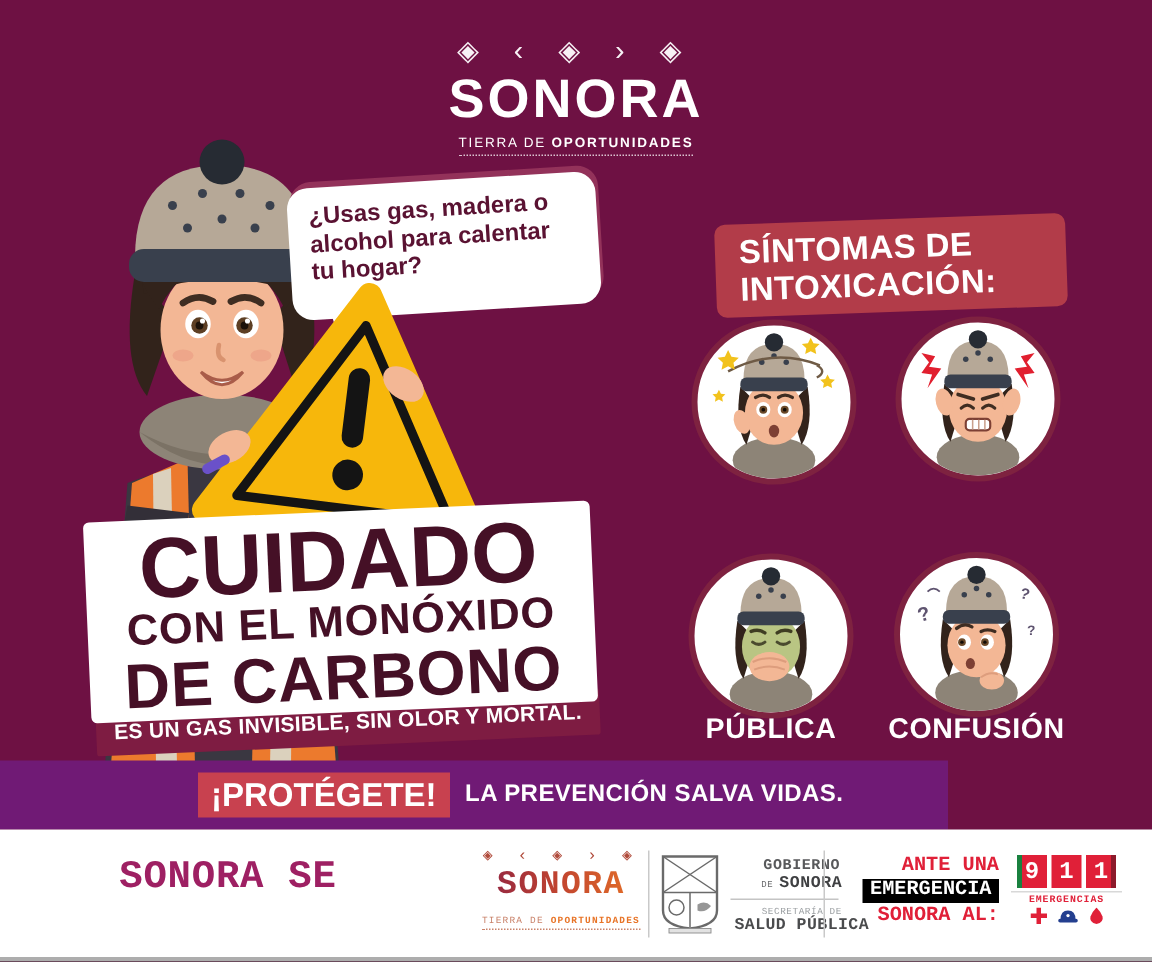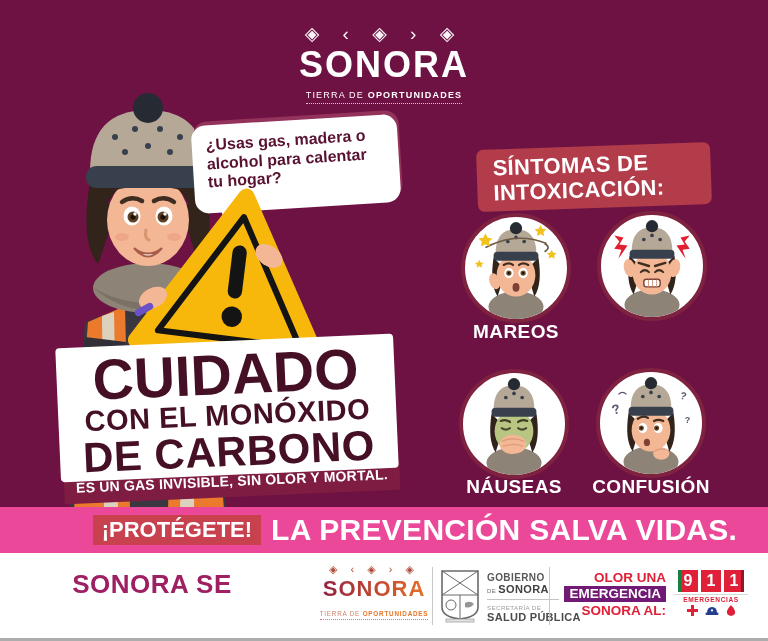--- a/index.html
+++ b/index.html
@@ -44,51 +44,51 @@
   .symptoms-hd{left:477px;top:146px;width:234px;height:62px;background:#B23C49;border-radius:7px;
     transform:rotate(-2deg);z-index:3;color:#fff;font-weight:900;font-size:22px;line-height:1.12;
     padding:7px 0 0 16px;box-sizing:border-box;letter-spacing:.3px;}
   .sym-circle{width:110px;height:110px;border-radius:50%;background:#fff;border:4px solid #7E2240;
     box-sizing:border-box;overflow:hidden;z-index:3;}
   .sym-circle svg{width:100%;height:100%;display:block;}
   .sym-label{width:150px;text-align:center;color:#fff;font-weight:900;font-size:19px;
     line-height:1.05;letter-spacing:.4px;z-index:3;}
 
   
-  .banner{left:0;top:507px;width:768px;height:46px;background:#ec4899;z-index:10;
+  .banner{left:0;top:507px;width:632px;height:46px;background:#701a75;z-index:10;
     display:flex;align-items:center;justify-content:center;}
   .banner-inner{display:flex;align-items:center;gap:10px;margin-left:62px;}
   .banner-hl{background:#C8414F;color:#fff;font-weight:900;font-size:22px;padding:2px 9px;}
-  .banner-msg{color:#fff;font-weight:900;font-size:30px;letter-spacing:.3px;}
-
-  
-  .footer{left:0;top:553px;width:768px;height:88px;background:#fff;z-index:11;}
+  .banner-msg{color:#fff;font-weight:900;font-size:16px;letter-spacing:.3px;}
+
+  
+  .footer{left:0;top:553px;width:768px;height:88px;background:#fff;z-index:11;font-family:Liberation Mono, monospace;}
   .footer-line{position:absolute;left:0;bottom:0;width:100%;height:3px;background:#ADADAD;}
   .slogan{position:absolute;left:28px;top:17px;width:248px;text-align:center;color:#9E2063;
     font-weight:900;font-size:26px;line-height:1.08;letter-spacing:.5px;}
   .f-logo{position:absolute;left:318px;top:10px;width:112px;text-align:center;}
   .f-logo-pattern{font-size:11px;letter-spacing:5px;color:#B04A3A;}
   .f-logo-brand{font-size:22px;font-weight:900;letter-spacing:1px;color:#BF4A30;
     background:linear-gradient(90deg,#8C2144,#C2452F,#E87427);
     -webkit-background-clip:text;background-clip:text;-webkit-text-fill-color:transparent;}
   .f-logo-tagline{display:inline-block;font-size:6.3px;letter-spacing:.8px;color:#C9826A;
     border-bottom:1px dotted #C9826A;padding-bottom:2px;}
   .f-logo-tagline b{color:#E87427;font-weight:800;}
   .f-div{position:absolute;top:14px;width:1px;height:58px;background:#C9C9C9;}
-  .gov{position:absolute;left:487px;top:19px;width:95px;}
+  .gov{position:absolute;left:487px;top:19px;width:95px;text-align:center;}
   .gov .g1{font-size:10px;font-weight:700;color:#58595B;letter-spacing:.4px;}
   .gov .g2{font-size:11px;font-weight:800;color:#3F4042;letter-spacing:.4px;}
   .gov .g2 .sm{font-size:6px;font-weight:400;color:#6a6b6d;}
   .gov .ghr{width:72px;height:1px;background:#C4C4C4;margin:4px 0;}
   .gov .g3{font-size:6.2px;color:#9CA0A3;letter-spacing:.4px;}
   .gov .g4{font-size:11px;font-weight:800;color:#4A4B4D;letter-spacing:.3px;}
   .emg{position:absolute;left:560px;top:17px;width:106px;display:flex;flex-direction:column;
     align-items:flex-end;gap:1px;}
   .emg .e1{font-size:13.5px;font-weight:900;color:#E02038;}
-  .emg .e2{font-size:13.5px;font-weight:900;color:#fff;background:#701a75;padding:0 5px 1px 5px;}
+  .emg .e2{font-size:13.5px;font-weight:900;color:#fff;background:#000000;padding:0 5px 1px 5px;}
   .emg .e3{font-size:13.5px;font-weight:900;color:#E02038;}
   .n911{position:absolute;left:674px;top:17px;width:74px;text-align:center;}
   .n911-row{display:flex;gap:3px;justify-content:center;}
   .n911-box{width:20px;height:22px;background:#E02038;color:#fff;font-weight:900;font-size:16px;
     line-height:22px;text-align:center;}
   .n911-box.first{background:linear-gradient(to right,#19813F 0 3.5px,#E02038 3.5px);}
   .n911-box.last{background:linear-gradient(to left,#8C1A2B 0 3.5px,#E02038 3.5px);}
   .n911-label{font-size:6.6px;font-weight:800;color:#E02038;letter-spacing:.6px;margin-top:2px;
     border-top:1px solid #d8d8d8;padding-top:1px;}
   .n911-icons{display:flex;gap:7px;justify-content:center;margin-top:2px;align-items:center;}
@@ -201,21 +201,20 @@
       <ellipse cx="43" cy="55" rx="4.6" ry="5" fill="#fff"></ellipse>
         <ellipse cx="57" cy="55" rx="4.6" ry="5" fill="#fff"></ellipse>
       <circle cx="43" cy="55" r="2.6" fill="#6b4a2a"></circle>
         <circle cx="57" cy="55" r="2.6" fill="#6b4a2a"></circle>
       <circle cx="43" cy="55" r="1.2" fill="#120c07"></circle>
         <circle cx="57" cy="55" r="1.2" fill="#120c07"></circle>
       <ellipse cx="50" cy="69" rx="3.4" ry="4.2" fill="#7d4034"></ellipse>
       <ellipse cx="29" cy="63" rx="5" ry="8" fill="#f3b795" transform="rotate(-18 29 63)"></ellipse>
     </svg>
   </div>
-  <div class="abs sym-label" style="left:441px;top:322px">MAREOS</div>
 
   <div class="abs sym-circle" style="left:597px;top:211px">
     <svg viewBox="0 0 100 100">
       <ellipse cx="50" cy="88" rx="27" ry="15" fill="#8d8477"></ellipse>
       <path d="M28 40 Q24 66 32 78 L40 52 Z" fill="#32231b"></path>
       <path d="M72 40 Q76 66 68 78 L60 52 Z" fill="#32231b"></path>
       <ellipse cx="50" cy="57" rx="19" ry="21" fill="#f3b795"></ellipse>
       <path d="M30 36 Q30 12 50 12 Q70 12 70 36 L70 42 L30 42 Z" fill="#b6a897"></path>
       <g fill="#39404d">
           <circle cx="42" cy="24" r="1.8"></circle>
@@ -255,21 +254,21 @@
       <circle cx="50" cy="11" r="6" fill="#262b33"></circle>
       <path d="M37 47 Q42 45 46 48" stroke="#3f3d22" stroke-width="2.2" fill="none" stroke-linecap="round"></path>
       <path d="M63 47 Q58 45 54 48" stroke="#3f3d22" stroke-width="2.2" fill="none" stroke-linecap="round"></path>
       <path d="M38 54 Q42 57 46 54" stroke="#4a4a2e" stroke-width="2" fill="none" stroke-linecap="round"></path>
       <path d="M54 54 Q58 57 62 54" stroke="#4a4a2e" stroke-width="2" fill="none" stroke-linecap="round"></path>
       <ellipse cx="49" cy="70" rx="13" ry="9.5" fill="#f3b795"></ellipse>
       <path d="M38 67 Q49 62 60 67" stroke="#dd9d7d" stroke-width="1.3" fill="none"></path>
       <path d="M39 72 Q49 68 59 72" stroke="#dd9d7d" stroke-width="1.3" fill="none"></path>
     </svg>
   </div>
-  <div class="abs sym-label" style="left:439px;top:477px">NÁUSEAS</div>
+  <div class="abs sym-label" style="left:439px;top:477px">PÚBLICA</div>
 
   <div class="abs sym-circle" style="left:596px;top:368px">
     <svg viewBox="0 0 100 100">
       <ellipse cx="50" cy="88" rx="27" ry="15" fill="#8d8477"></ellipse>
       <path d="M28 40 Q24 66 32 78 L40 52 Z" fill="#32231b"></path>
       <path d="M72 40 Q76 66 68 78 L60 52 Z" fill="#32231b"></path>
       <ellipse cx="50" cy="57" rx="19" ry="21" fill="#f3b795"></ellipse>
       <path d="M30 36 Q30 12 50 12 Q70 12 70 36 L70 42 L30 42 Z" fill="#b6a897"></path>
       <g fill="#39404d">
           <circle cx="42" cy="24" r="1.8"></circle>
@@ -332,21 +331,21 @@
       <div class="g1">GOBIERNO</div>
       <div class="g2"><span class="sm">DE </span><span>SONORA</span></div>
       <div class="ghr"></div>
       <div class="g3">SECRETARÍA DE</div>
       <div class="g4">SALUD PÚBLICA</div>
     </div>
 
     <div class="f-div" style="left:549px"></div>
 
     <div class="emg">
-      <div class="e1">OLOR UNA</div>
+      <div class="e1">ANTE UNA</div>
       <div class="e2">EMERGENCIA</div>
       <div class="e3">SONORA AL:</div>
     </div>
 
     <div class="n911">
       <div class="n911-row">
         <div class="n911-box first">9</div>
         <div class="n911-box">1</div>
         <div class="n911-box last">1</div>
       </div>

